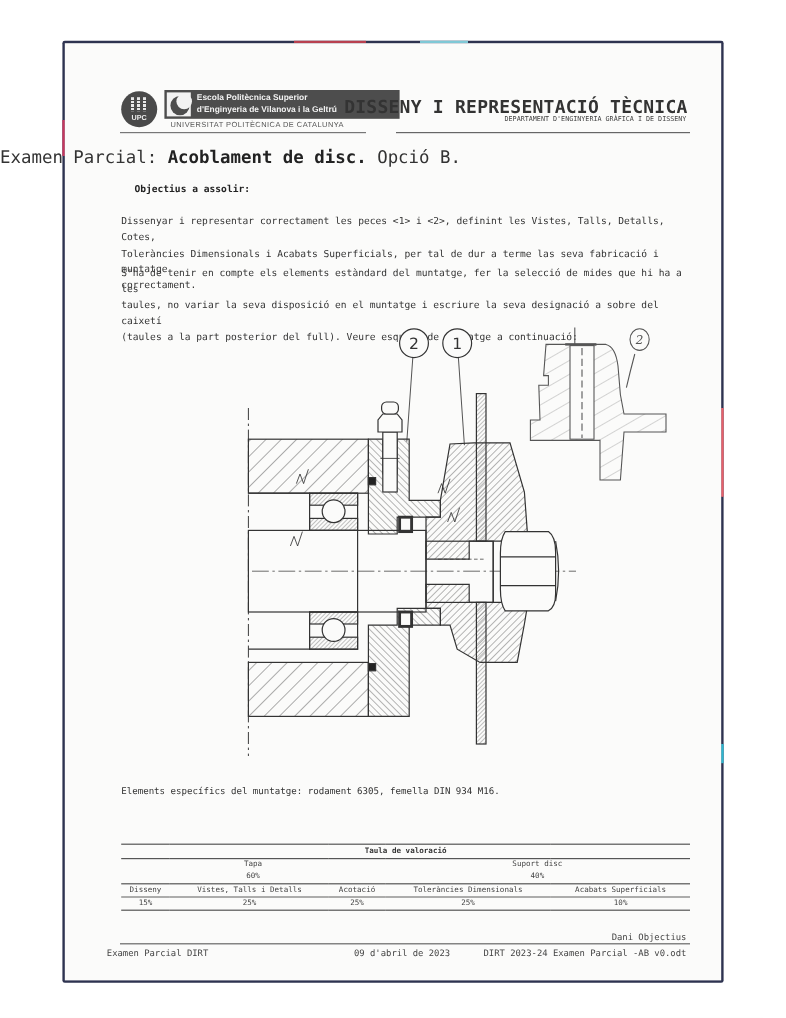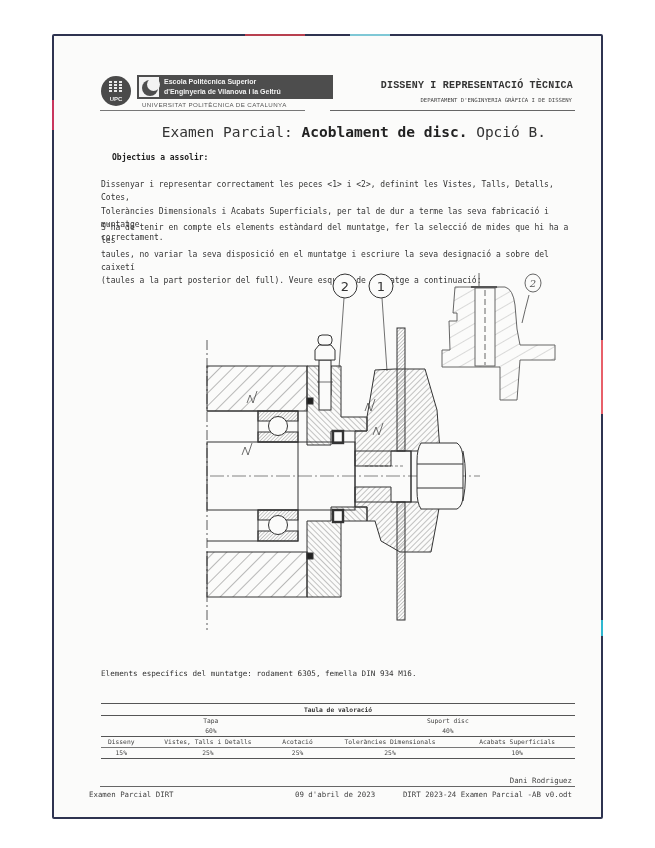--- a/index.html
+++ b/index.html
@@ -56,45 +56,45 @@
     font-weight:bold; color:#f2f2f2; white-space:nowrap;
   }
   .eps-line1 { top:3px; }
   .eps-line2 { top:13px; }
   .upc-name {
     position:absolute; left:41px; top:28px; font-family:"Liberation Sans", sans-serif;
     font-size:6.2px; letter-spacing:0.4px; color:#555; white-space:nowrap;
   }
   .hdr-rule-left { position:absolute; left:100px; top:110px; width:205px; height:1px; background:#777; }
   .hdr-right-title {
-    position:absolute; right:82px; top:80px; font-size:10px; font-weight:bold; color:#333;
-    white-space:nowrap; letter-spacing:0.2px;font-family:Liberation Mono, monospace;
+    position:absolute; right:82px; top:80px; font-size:15px; font-weight:bold; color:#333;
+    white-space:nowrap; letter-spacing:0.2px;
   }
   .hdr-right-sub {
     position:absolute; right:83px; top:97px; font-size:5.6px; color:#444; white-space:nowrap;
   }
   .hdr-rule-right { position:absolute; left:330px; top:110px; width:245px; height:1px; background:#666; }
   .title {
-    position:absolute; left:0; width:546px; top:124px; text-align:right;
+    position:absolute; left:0; width:546px; top:124px; text-align:left;
     font-size:14.5px; color:#333; white-space:nowrap;
   }
   .title b { font-weight:bold; color:#222; }
   .obj-heading {
     position:absolute; left:112px; top:153px; font-size:8px; font-weight:bold; color:#222;
   }
   .para {
     position:absolute; left:101px; width:478px; font-size:8px; line-height:13.3px; color:#333;
     white-space:pre-line;
     margin-top:13px;
   }
   .p1 { top:165px; }
   .p2 { top:208px; }
   .drawing { position:absolute; left:195px; top:265px; width:380px; height:380px; }
   .elements {
-    position:absolute; left:101px; top:669px; font-size:7.6px; color:#333; white-space:nowrap;
+    position:absolute; left:101px; top:655px; font-size:7.6px; color:#333; white-space:nowrap;
   }
   table.val {
     position:absolute; left:101px; top:703px; width:474px; border-collapse:collapse;
     font-size:6.3px; color:#444;
   }
   table.val td { text-align:center; padding:0; height:10px; line-height:10px; }
   table.val tr.r-title td { border-top:1.4px solid #555; border-bottom:1.4px solid #555; font-weight:bold; color:#333; height:11px; }
   table.val tr.r-pct td { border-bottom:1.4px solid #555; }
   table.val tr.r-cols td { border-bottom:1px solid #777; }
   table.val tr.r-last td { border-bottom:1.4px solid #555; }
@@ -270,17 +270,17 @@
   <tr class="r-last">
     <td>15%</td>
     <td>25%</td>
     <td>25%</td>
     <td>25%</td>
     <td>10%</td>
   </tr>
 </tbody>
   </table>
 
-<div class="author">Dani Rodriguez</div>
+<div class="author">Dani Objectius</div>
 <div class="foot-rule"></div>
 <div class="foot foot-l">Examen Parcial DIRT</div>
 <div class="foot foot-c">09 d'abril de 2023</div>
 <div class="foot foot-r">DIRT 2023-24 Examen Parcial -AB v0.odt</div>
 
 </body></html>

